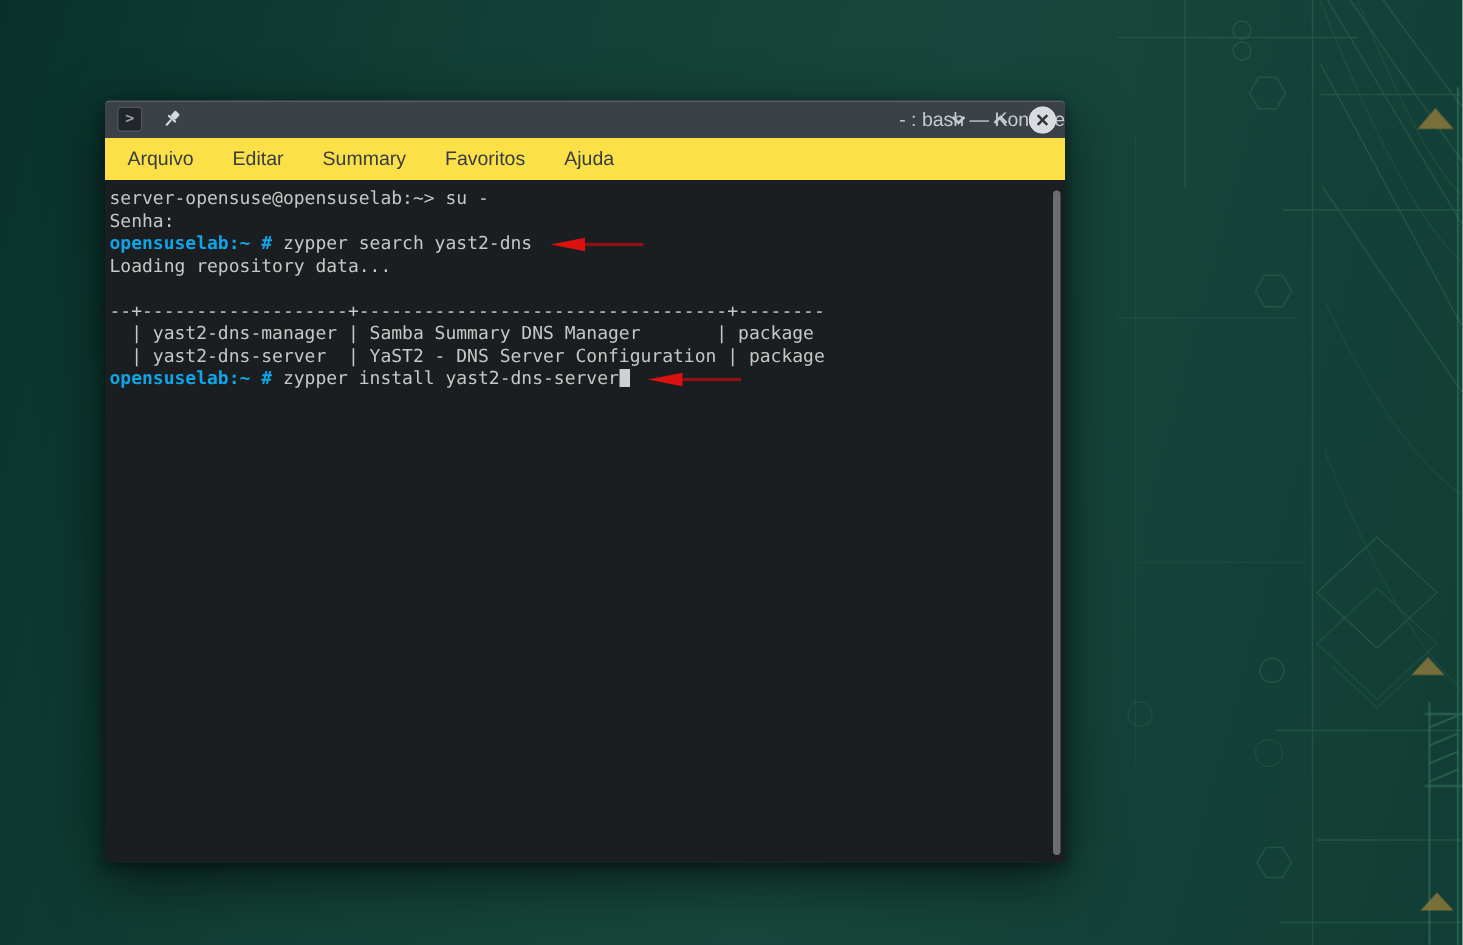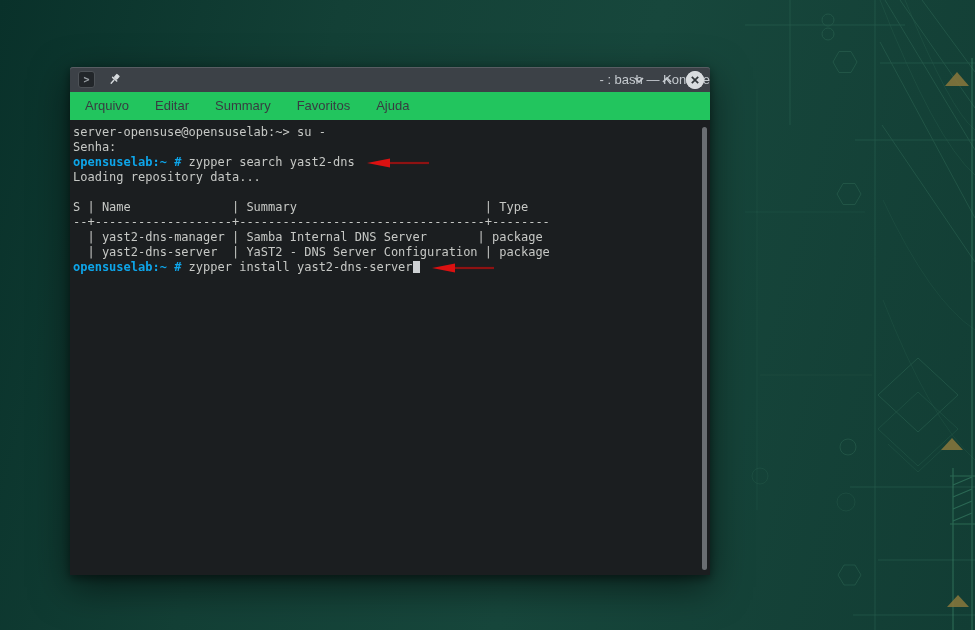--- a/index.html
+++ b/index.html
@@ -30,21 +30,21 @@
   .pin{width:16px;height:16px;margin-left:11px;display:flex;align-items:center;justify-content:center;}
   .title{
     position:absolute;left:0;right:0;text-align:right;
     color:#c5cacf;font-size:13px;pointer-events:none;
   }
   .controls{margin-left:auto;display:flex;align-items:center;gap:10px;z-index:2;}
   .ctl{width:18px;height:18px;display:flex;align-items:center;justify-content:center;cursor:default;}
   .ctl.close{background:#d9dcdf;border-radius:50%;color:#303539;font-size:11px;font-weight:bold;line-height:1;}
   
   .menubar{
-    height:28px;flex:0 0 28px;background:#22c55e;display:flex;align-items:flex-start;
+    height:28px;flex:0 0 28px;background:#fde047;display:flex;align-items:flex-start;
     padding-left:2px;
   }
   .menu-item{
     padding:0 13px;font-size:13px;color:#383c41;line-height:28px;cursor:default;
   }
   
   .terminal{
     flex:1 1 auto;background:#1b1e20;position:relative;
     padding:5px 14px 0 3px;box-sizing:border-box;overflow:hidden;
   }
@@ -155,23 +155,22 @@
   <div class="terminal">
     <div>
         <div class="term-line"><span>server-opensuse@opensuselab:~&gt; su -</span></div>
         <div class="term-line"><span>Senha:</span></div>
         <div class="term-line"><span class="prompt">opensuselab:~ #</span><span> zypper search yast2-dns</span><span class="arrow"><svg width="62" height="10" viewBox="0 0 62 10">
               <rect x="20" y="3.9" width="42" height="2.2" fill="#8e1212"></rect>
               <polygon points="0,5 23,0.5 23,9.5" fill="#dc1111"></polygon>
             </svg></span></div>
         <div class="term-line"><span>Loading repository data...</span></div>
         <div class="term-line"><span> </span></div>
-        <div class="term-line"><span>S | Name              | Summary                          | Type</span></div>
         <div class="term-line"><span>--+-------------------+----------------------------------+--------</span></div>
-        <div class="term-line"><span>  | yast2-dns-manager | Samba Internal DNS Server       | package</span></div>
+        <div class="term-line"><span>  | yast2-dns-manager | Samba Summary DNS Manager       | package</span></div>
         <div class="term-line"><span>  | yast2-dns-server  | YaST2 - DNS Server Configuration | package</span></div>
         <div class="term-line"><span class="prompt">opensuselab:~ #</span><span> zypper install yast2-dns-server</span><span class="cursor"></span><span class="arrow"><svg width="62" height="10" viewBox="0 0 62 10">
               <rect x="20" y="3.9" width="42" height="2.2" fill="#8e1212"></rect>
               <polygon points="0,5 23,0.5 23,9.5" fill="#dc1111"></polygon>
             </svg></span></div>
       </div>
     <div class="scrollbar"></div>
   </div>
 
 </div>

